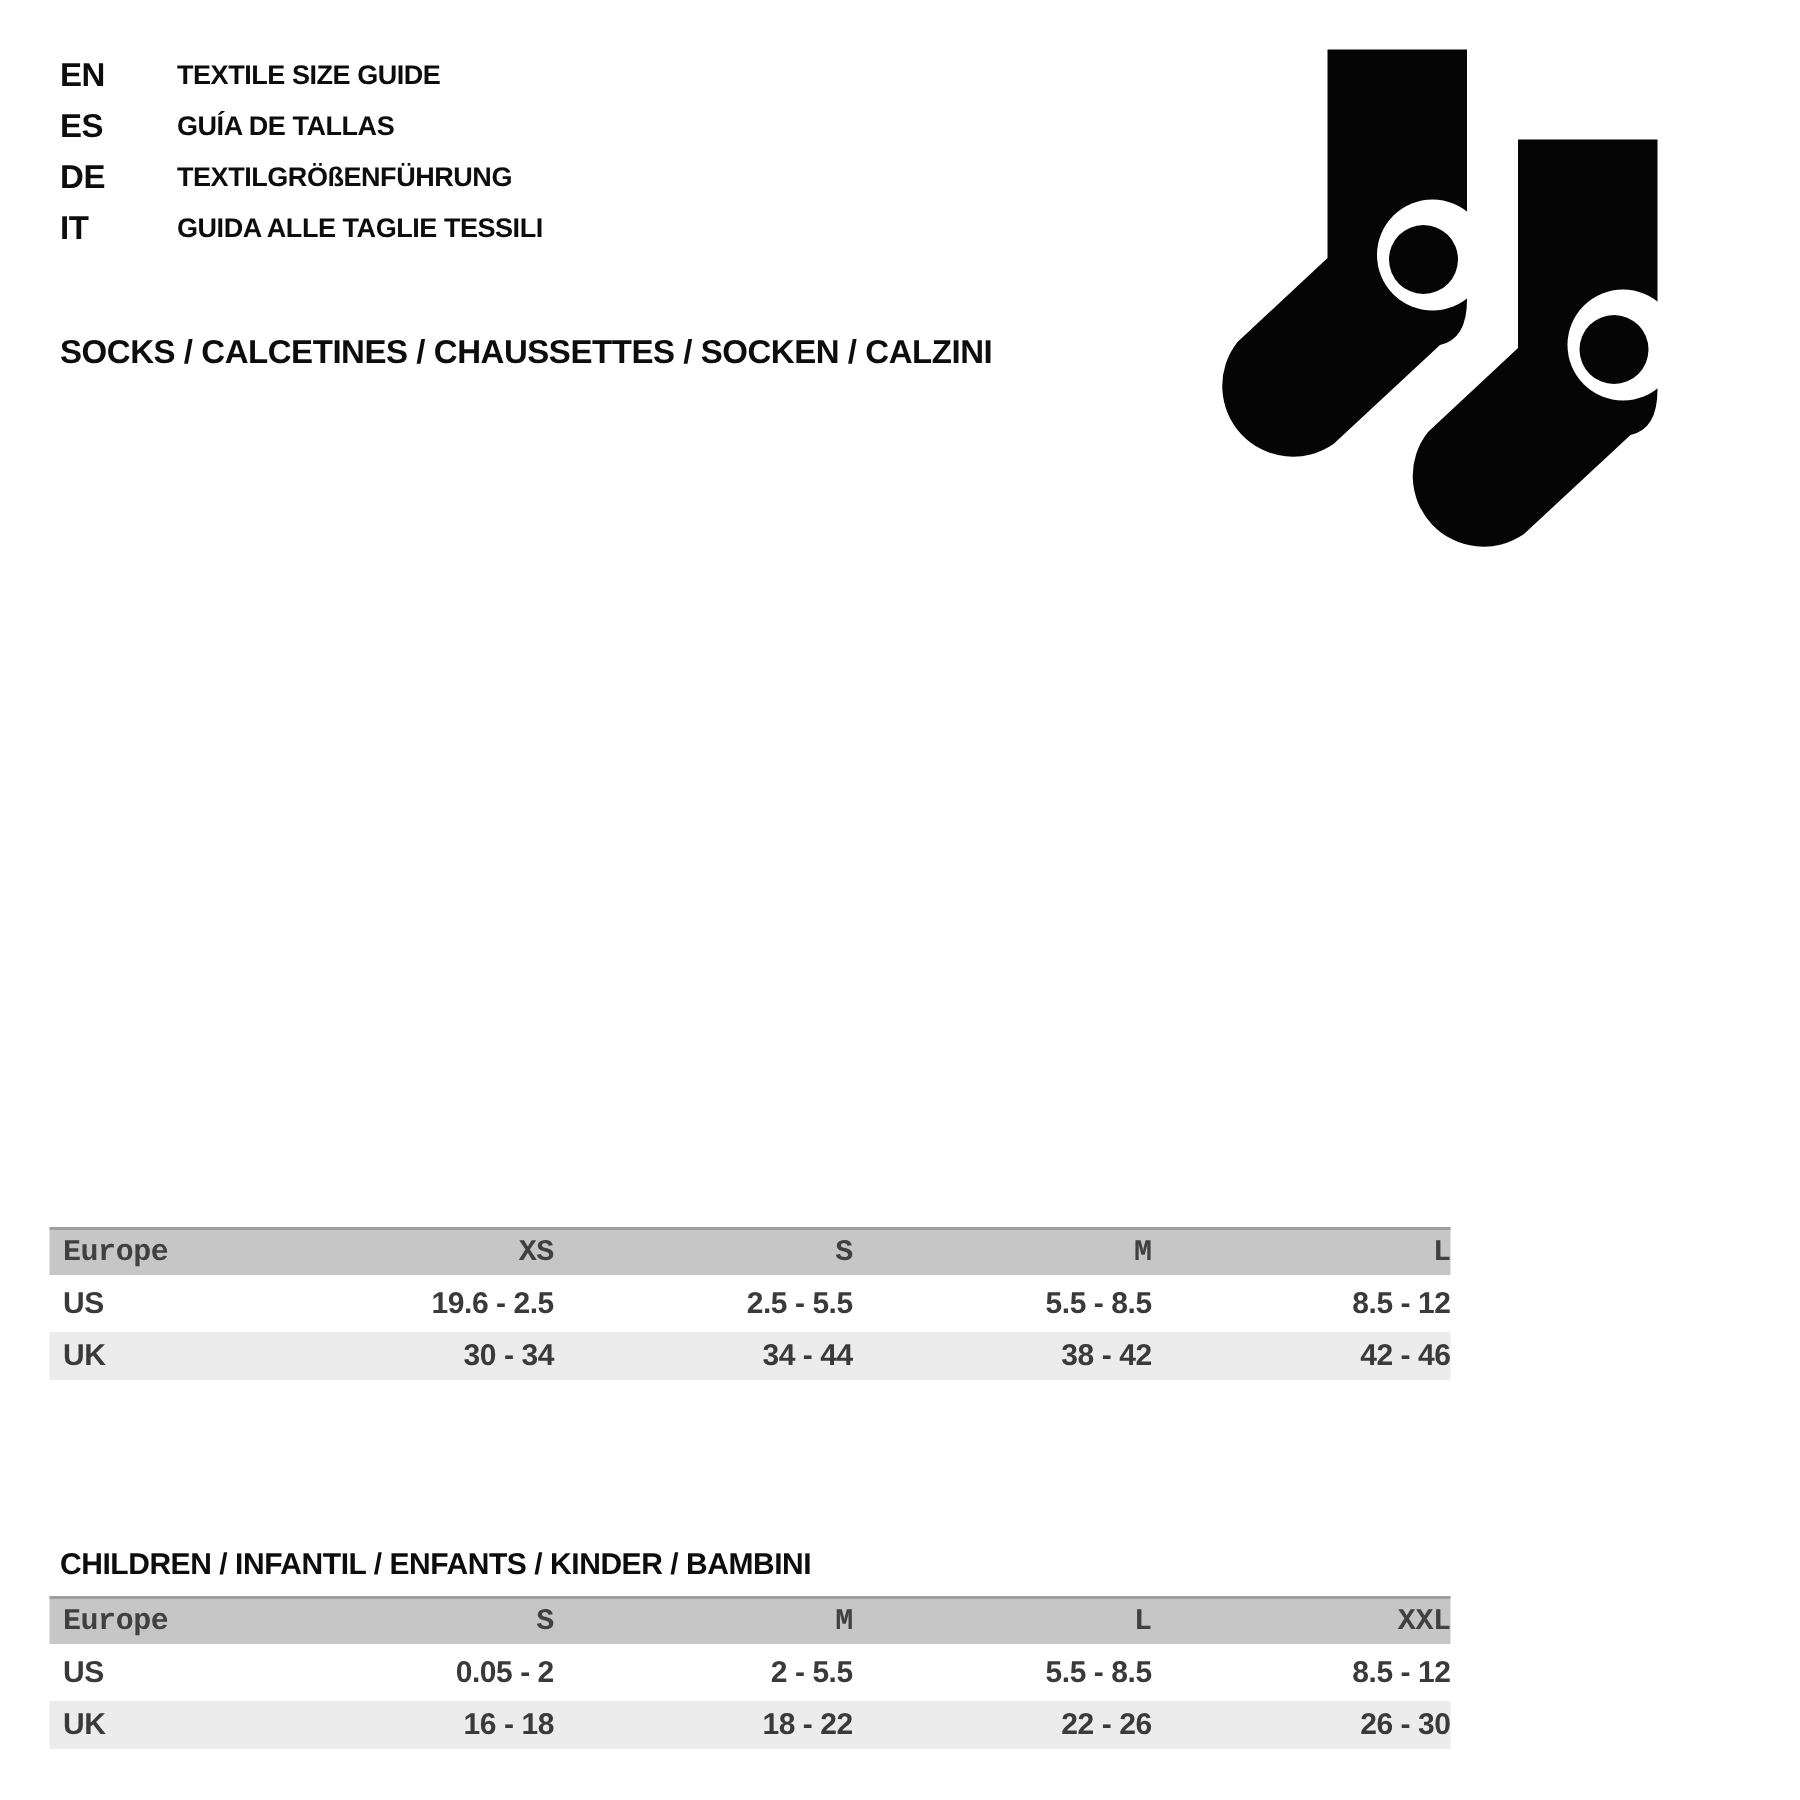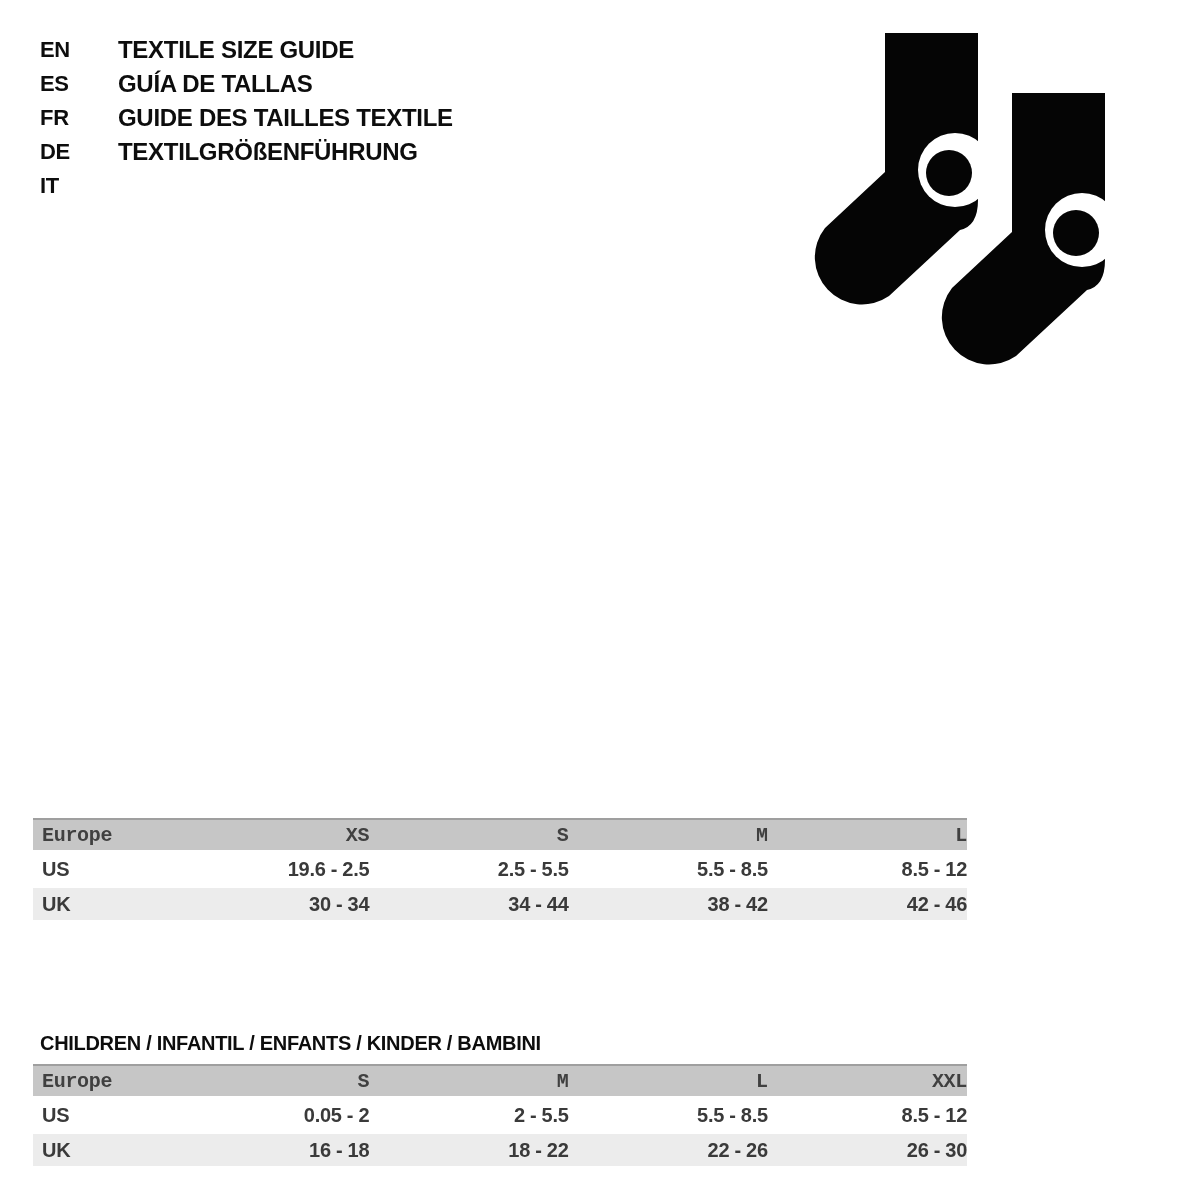--- a/index.html
+++ b/index.html
@@ -13,21 +13,21 @@
   }
 
   
   .lang-block { position: absolute; left: 40px; top: 33px; }
   .lang-row { display: flex; height: 34px; align-items: center; }
   .lang-code {
     width: 78px; font-size: 22px; font-weight: bold;
     color: var(--ink, #0d0d0d); letter-spacing: -0.3px;
   }
   .lang-label {
-    font-size: 24px; font-weight: bold;
+    font-size: 18px; font-weight: bold;
     color: var(--ink, #0d0d0d); letter-spacing: -0.3px; white-space: nowrap;
   }
 
   
   .product-line {
     position: absolute; left: 40px; top: 222px;
     font-size: 22px; font-weight: bold; color: var(--ink, #0d0d0d);
     letter-spacing: -0.3px; white-space: nowrap;
   }
 
@@ -73,35 +73,33 @@
     <div class="lang-row">
       <span class="lang-code">EN</span>
       <span class="lang-label">TEXTILE SIZE GUIDE</span>
     </div>
 
     <div class="lang-row">
       <span class="lang-code">ES</span>
       <span class="lang-label">GUÍA DE TALLAS</span>
     </div>
 
-    <div class="lang-row">
-      <span class="lang-code">FR</span>
-      <span class="lang-label">GUIDE DES TAILLES TEXTILE</span>
-    </div>
 
     <div class="lang-row">
       <span class="lang-code">DE</span>
       <span class="lang-label">TEXTILGRÖßENFÜHRUNG</span>
     </div>
 
     <div class="lang-row">
       <span class="lang-code">IT</span>
+      <span class="lang-label">GUIDA ALLE TAGLIE TESSILI</span>
     </div>
   </section>
 
+  <div class="product-line">SOCKS / CALCETINES / CHAUSSETTES / SOCKEN / CALZINI</div>
 
   <svg class="socks-icon" width="330" height="360" viewBox="0 0 330 360" aria-hidden="true">
     <defs>
       <g id="sock">
         <path d="M 90 8 L 183 8 L 183 175 Q 183 201 165 205 L 94 271 A 47.2 47.2 0 0 1 30 203 L 90 147 Z" fill="var(--icon-ink, #050505)"></path>
         <circle cx="160" cy="145" r="37" fill="#ffffff"></circle>
         <circle cx="154" cy="148" r="23" fill="var(--icon-ink, #050505)"></circle>
       </g>
     </defs>
     <use href="#sock"></use>

